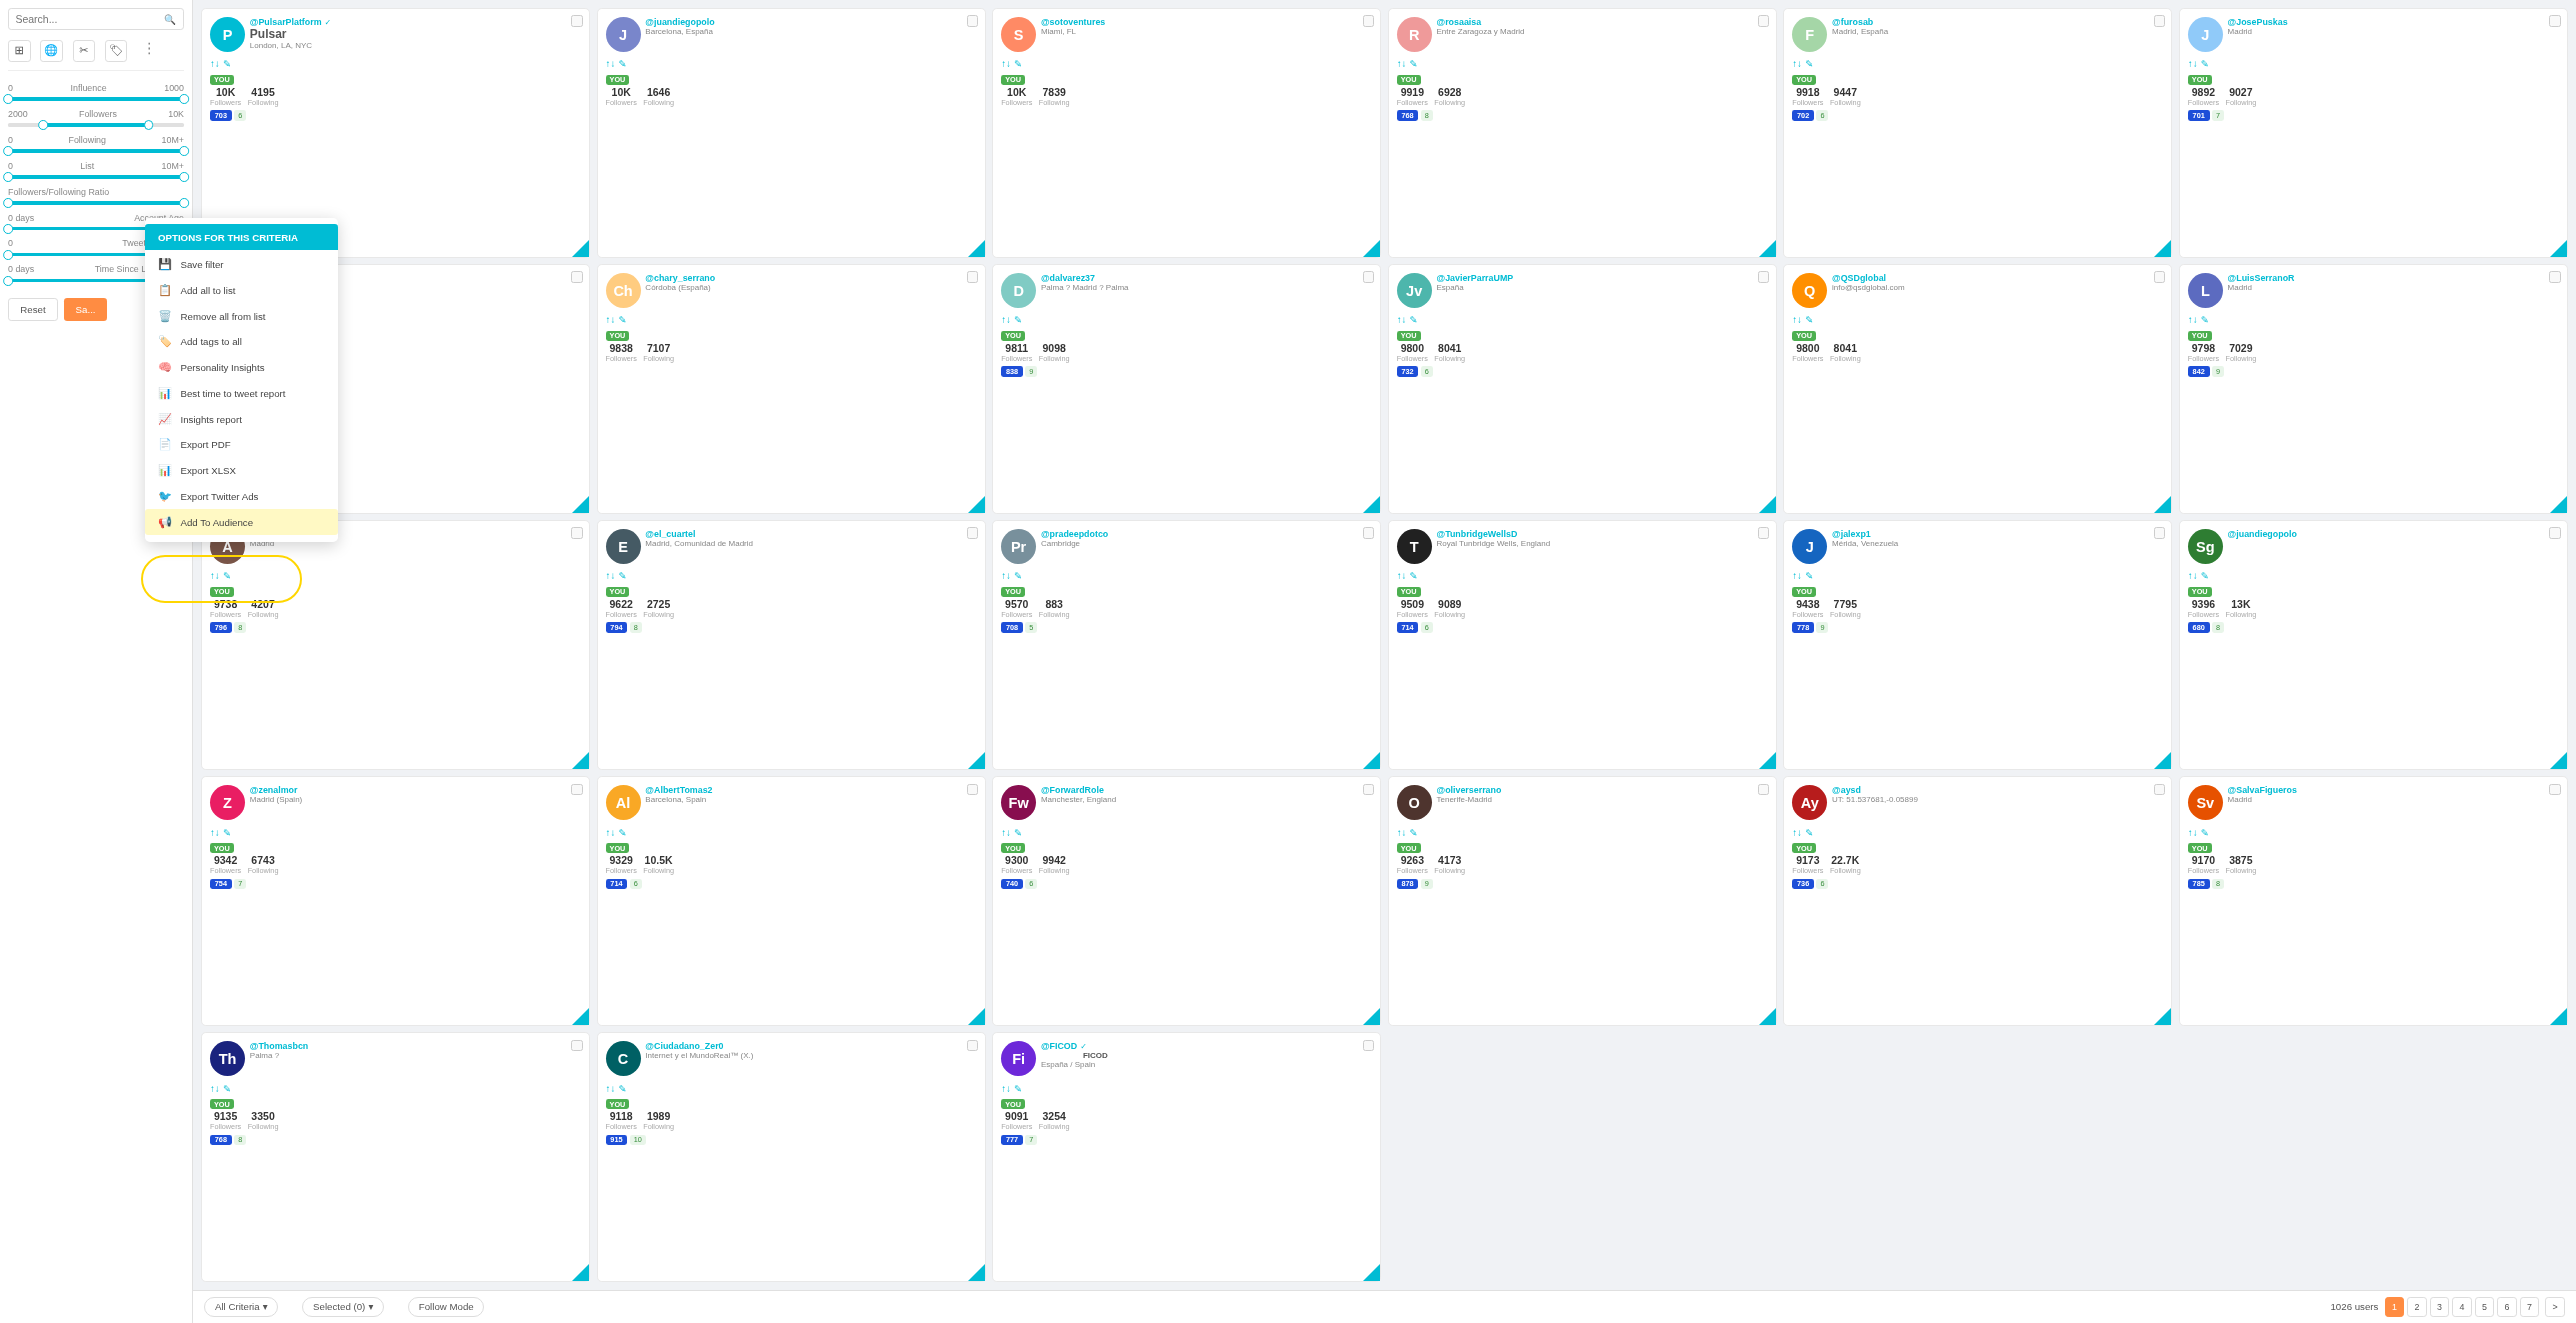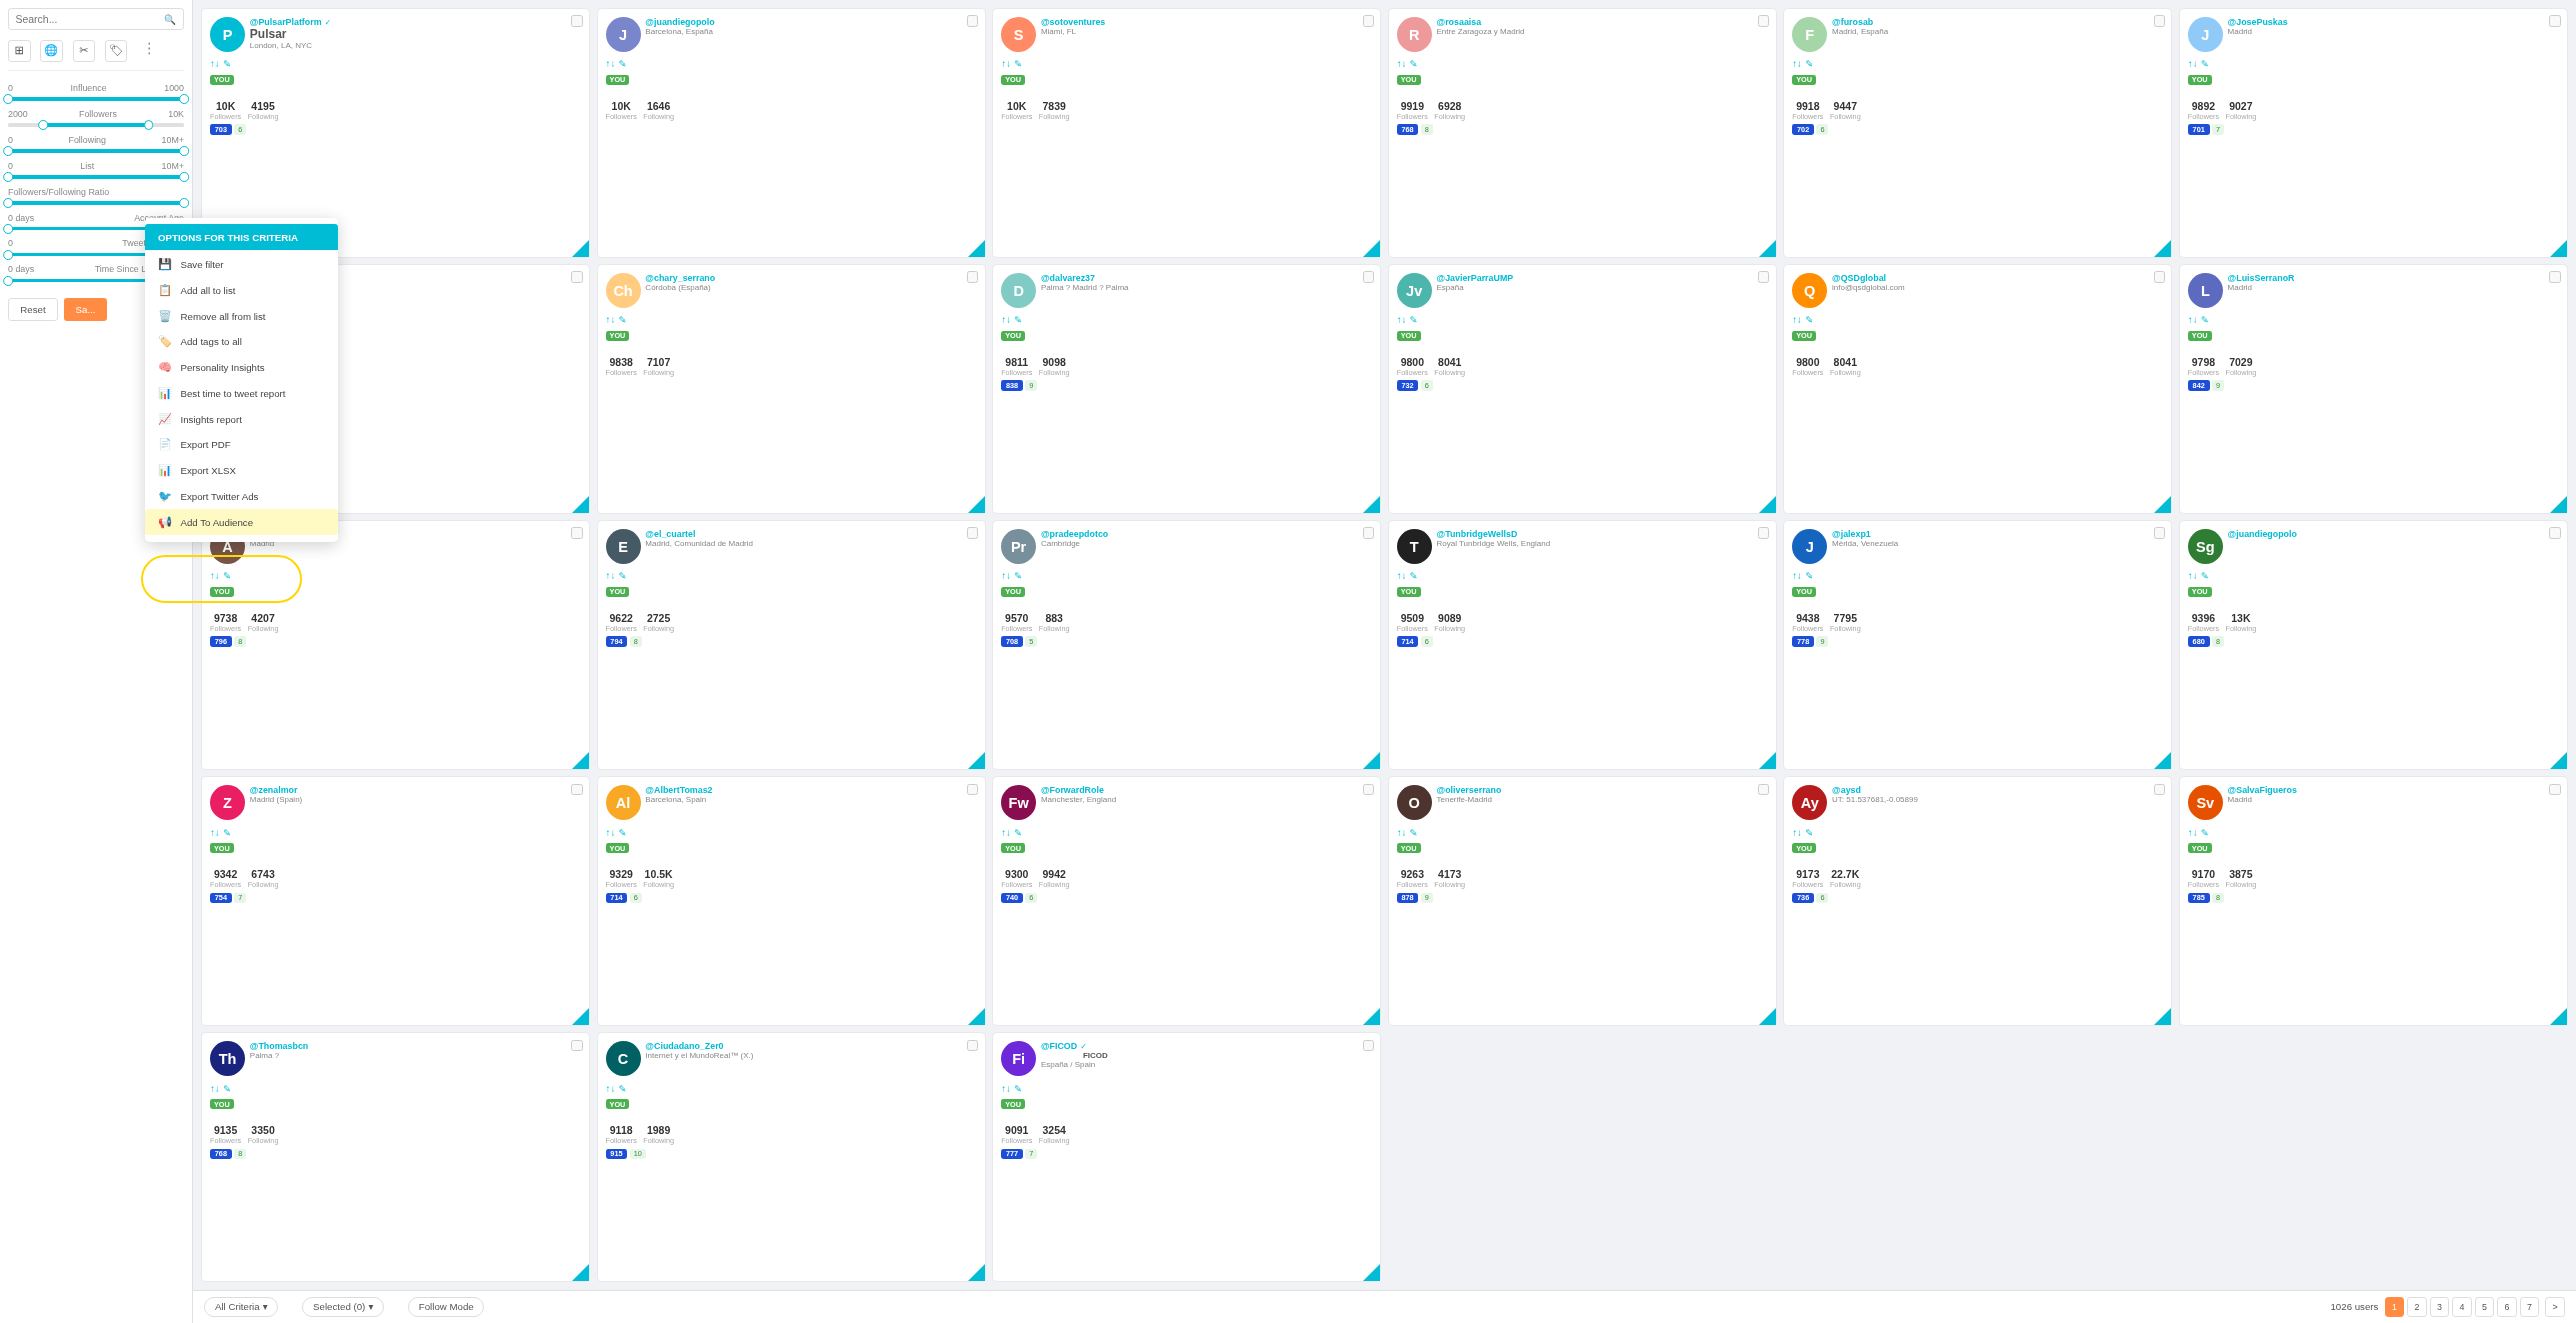--- a/index.html
+++ b/index.html
@@ -37,21 +37,21 @@
     #cards-area { flex: 1; overflow-y: auto; padding: 8px; display: grid; grid-template-columns: repeat(6, 1fr); gap: 6.4px; }
 
     .card { background: #fff; border-radius: 4.8px; border: 0.8px solid #e8e8e8; padding: 8px; position: relative; min-height: 145px; }
     .card-checkbox { position: absolute; top: 6.4px; right: 6.4px; width: 11.3px; height: 11.3px; border: 0.8px solid #ccc; border-radius: 2.4px; background: #f9f9f9; cursor: pointer; }
     .avatar-placeholder { width: 35px; height: 35px; border-radius: 50%; display: flex; align-items: center; justify-content: center; font-size: 14.5px; font-weight: bold; color: #fff; flex-shrink: 0; margin-bottom: 3.2px; }
     .card-header { display: flex; align-items: flex-start; gap: 4.8px; margin-bottom: 3.2px; }
     .card-name { font-size: 8.9px; font-weight: 600; color: #00bcd4; cursor: pointer; }
     .card-name-verified { display: flex; align-items: center; gap: 3px; }
     .card-verified { color: #00bcd4; font-size: 8px; }
     .card-location { font-size: 8px; color: #888; margin-bottom: 3.2px; }
-    .card-you-badge { background: #4caf50; color: #fff; font-size: 7.3px; font-weight: bold; padding: 0.8px 4px; border-radius: 2.4px; display: inline-block; margin-bottom: 15px; }
+    .card-you-badge { background: #4caf50; color: #fff; font-size: 7.3px; font-weight: bold; padding: 0.8px 4px; border-radius: 2.4px; display: inline-block; margin-bottom: 1px; }
     .card-actions { display: flex; gap: 3.2px; margin-bottom: 4px; }
     .card-action-icon { font-size: 9.7px; color: #00bcd4; cursor: pointer; }
     .card-stats { display: flex; gap: 6.4px; }
     .card-stat { text-align: center; }
     .card-stat-val { font-size: 10.5px; font-weight: 700; color: #333; }
     .card-stat-lbl { font-size: 7.3px; color: #aaa; }
     .card-tag-row { display: flex; gap: 2.4px; margin-top: 3.2px; flex-wrap: wrap; }
     .card-tag-green { background: #1d4ed8; color: #fff; padding: 0.8px 4.8px; border-radius: 2.4px; font-size: 7.3px; font-weight: bold; }
     .card-tag-num { background: #e8f5e9; color: #388e3c; padding: 0.8px 4px; border-radius: 2.4px; font-size: 7.3px; }
     .card-follow-corner { position: absolute; bottom: 0; right: 0; width: 0; height: 0; border-style: solid; border-width: 0 0 17.7px 17.7px; border-color: transparent transparent #00bcd4 transparent; cursor: pointer; }

